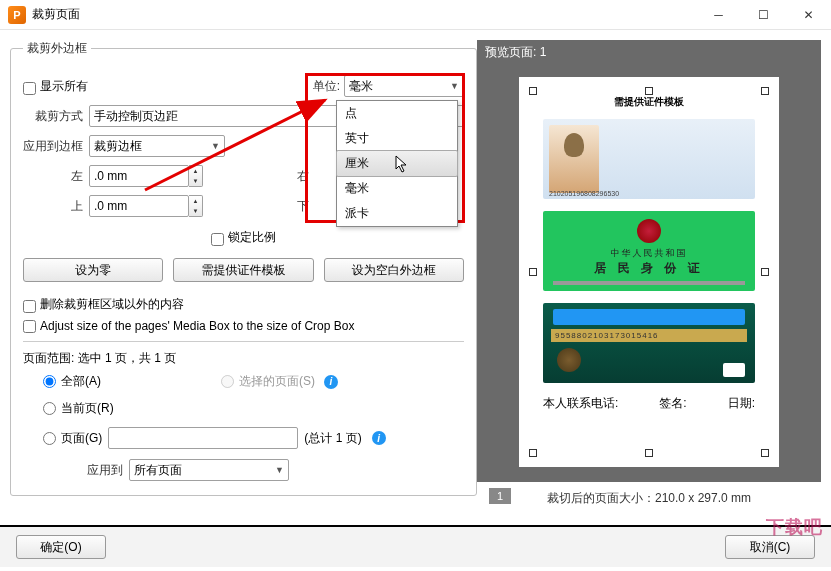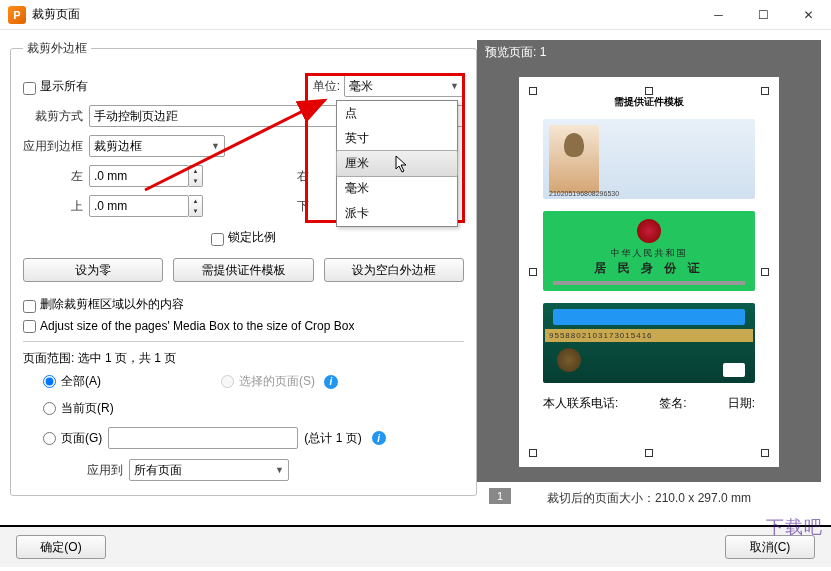--- a/index.html
+++ b/index.html
@@ -45,36 +45,36 @@
 .card1-photo { width: 50px; background: linear-gradient(#f5e6d3, #d4a574); border-radius: 2px; position: relative; }
 .card1-photo::before { content: ''; position: absolute; top: 8px; left: 50%; transform: translateX(-50%); width: 20px; height: 24px; background: #8b6f47; border-radius: 50% 50% 40% 40%; }
 .card1-num { position: absolute; bottom: 2px; left: 6px; font-size: 7px; color: #444; }
 .card2 { background: #22c55e; text-align: center; padding-top: 8px; color: #333; }
 .card2 .emblem { width: 24px; height: 24px; background: radial-gradient(#c41e3a, #8b0000); border-radius: 50%; margin: 0 auto 4px; }
 .card2-t1 { font-size: 9px; letter-spacing: 2px; color: #222; }
 .card2-t2 { font-size: 12px; letter-spacing: 4px; font-weight: bold; color: #222; }
 .card2-bar { position: absolute; bottom: 6px; left: 10px; right: 10px; height: 4px; background: #999; }
 .card3 { background: linear-gradient(#0a5c4a, #063d32); }
 .card3-top { height: 16px; background: #2196f3; margin: 6px 10px 4px; border-radius: 2px; }
-.card3-num { background: #c9a94f; color: #333; margin: 0 2px; padding: 2px 4px; font-size: 8px; letter-spacing: 1px; }
+.card3-num { background: #c9a94f; color: #333; margin: 0 8px; padding: 2px 4px; font-size: 8px; letter-spacing: 1px; }
 .card3-chip { width: 24px; height: 24px; background: radial-gradient(#7a5c2e, #4a3818); border-radius: 50%; margin: 6px 0 0 14px; }
 .card3-logo { position: absolute; bottom: 6px; right: 10px; width: 22px; height: 14px; background: #fff; border-radius: 2px; }
 .doc-title { text-align: center; font-size: 10px; font-weight: bold; margin-bottom: 10px; }
 .doc-foot { display: flex; justify-content: space-between; font-size: 7px; margin-top: 6px; }
 .thumb { position: absolute; bottom: -22px; left: 12px; background: #888; color: #fff; padding: 2px 8px; font-size: 11px; }
 .footer-info { text-align: center; padding: 8px 0; color: #333; }
 .dlg-buttons { display: flex; justify-content: space-between; gap: 10px; padding: 8px 16px; border-top: 2px solid #000000; background: #f3f3f3; }
 .dlg-buttons .btn { width: 90px; }
 .redbox { position: absolute; border: 3px solid #e30000; pointer-events: none; z-index: 50; }
 .arrow-svg { position: absolute; z-index: 49; pointer-events: none; }
 .dropdown { position: absolute; background: #fff; border: 1px solid #888; z-index: 60; box-shadow: 2px 2px 4px rgba(0,0,0,0.2); }
 .dropdown-item { padding: 4px 8px; cursor: default; }
 .dropdown-item.hover { background: linear-gradient(#f0f0f0, #dcdcdc); border: 1px solid #aaa; margin: -1px; border-radius: 2px; }
 .cursor-arrow { position: absolute; z-index: 70; pointer-events: none; }
-.watermark { position: absolute; right: 8px; bottom: 32px; font-size: 18px; color: #4c1d95; font-weight: normal; letter-spacing: 1px; opacity: 0.6; z-index: 1; }
+.watermark { position: absolute; right: 8px; bottom: 32px; font-size: 18px; color: #be185d; font-weight: bold; letter-spacing: 1px; opacity: 0.6; z-index: 1; }
 </style>
 </head>
 <body>
 
 <div class="titlebar">
   <div class="app-icon">P</div>
   <div class="title">裁剪页面</div>
   <div class="winbtn">─</div>
   <div class="winbtn">☐</div>
   <div class="winbtn close">✕</div>

